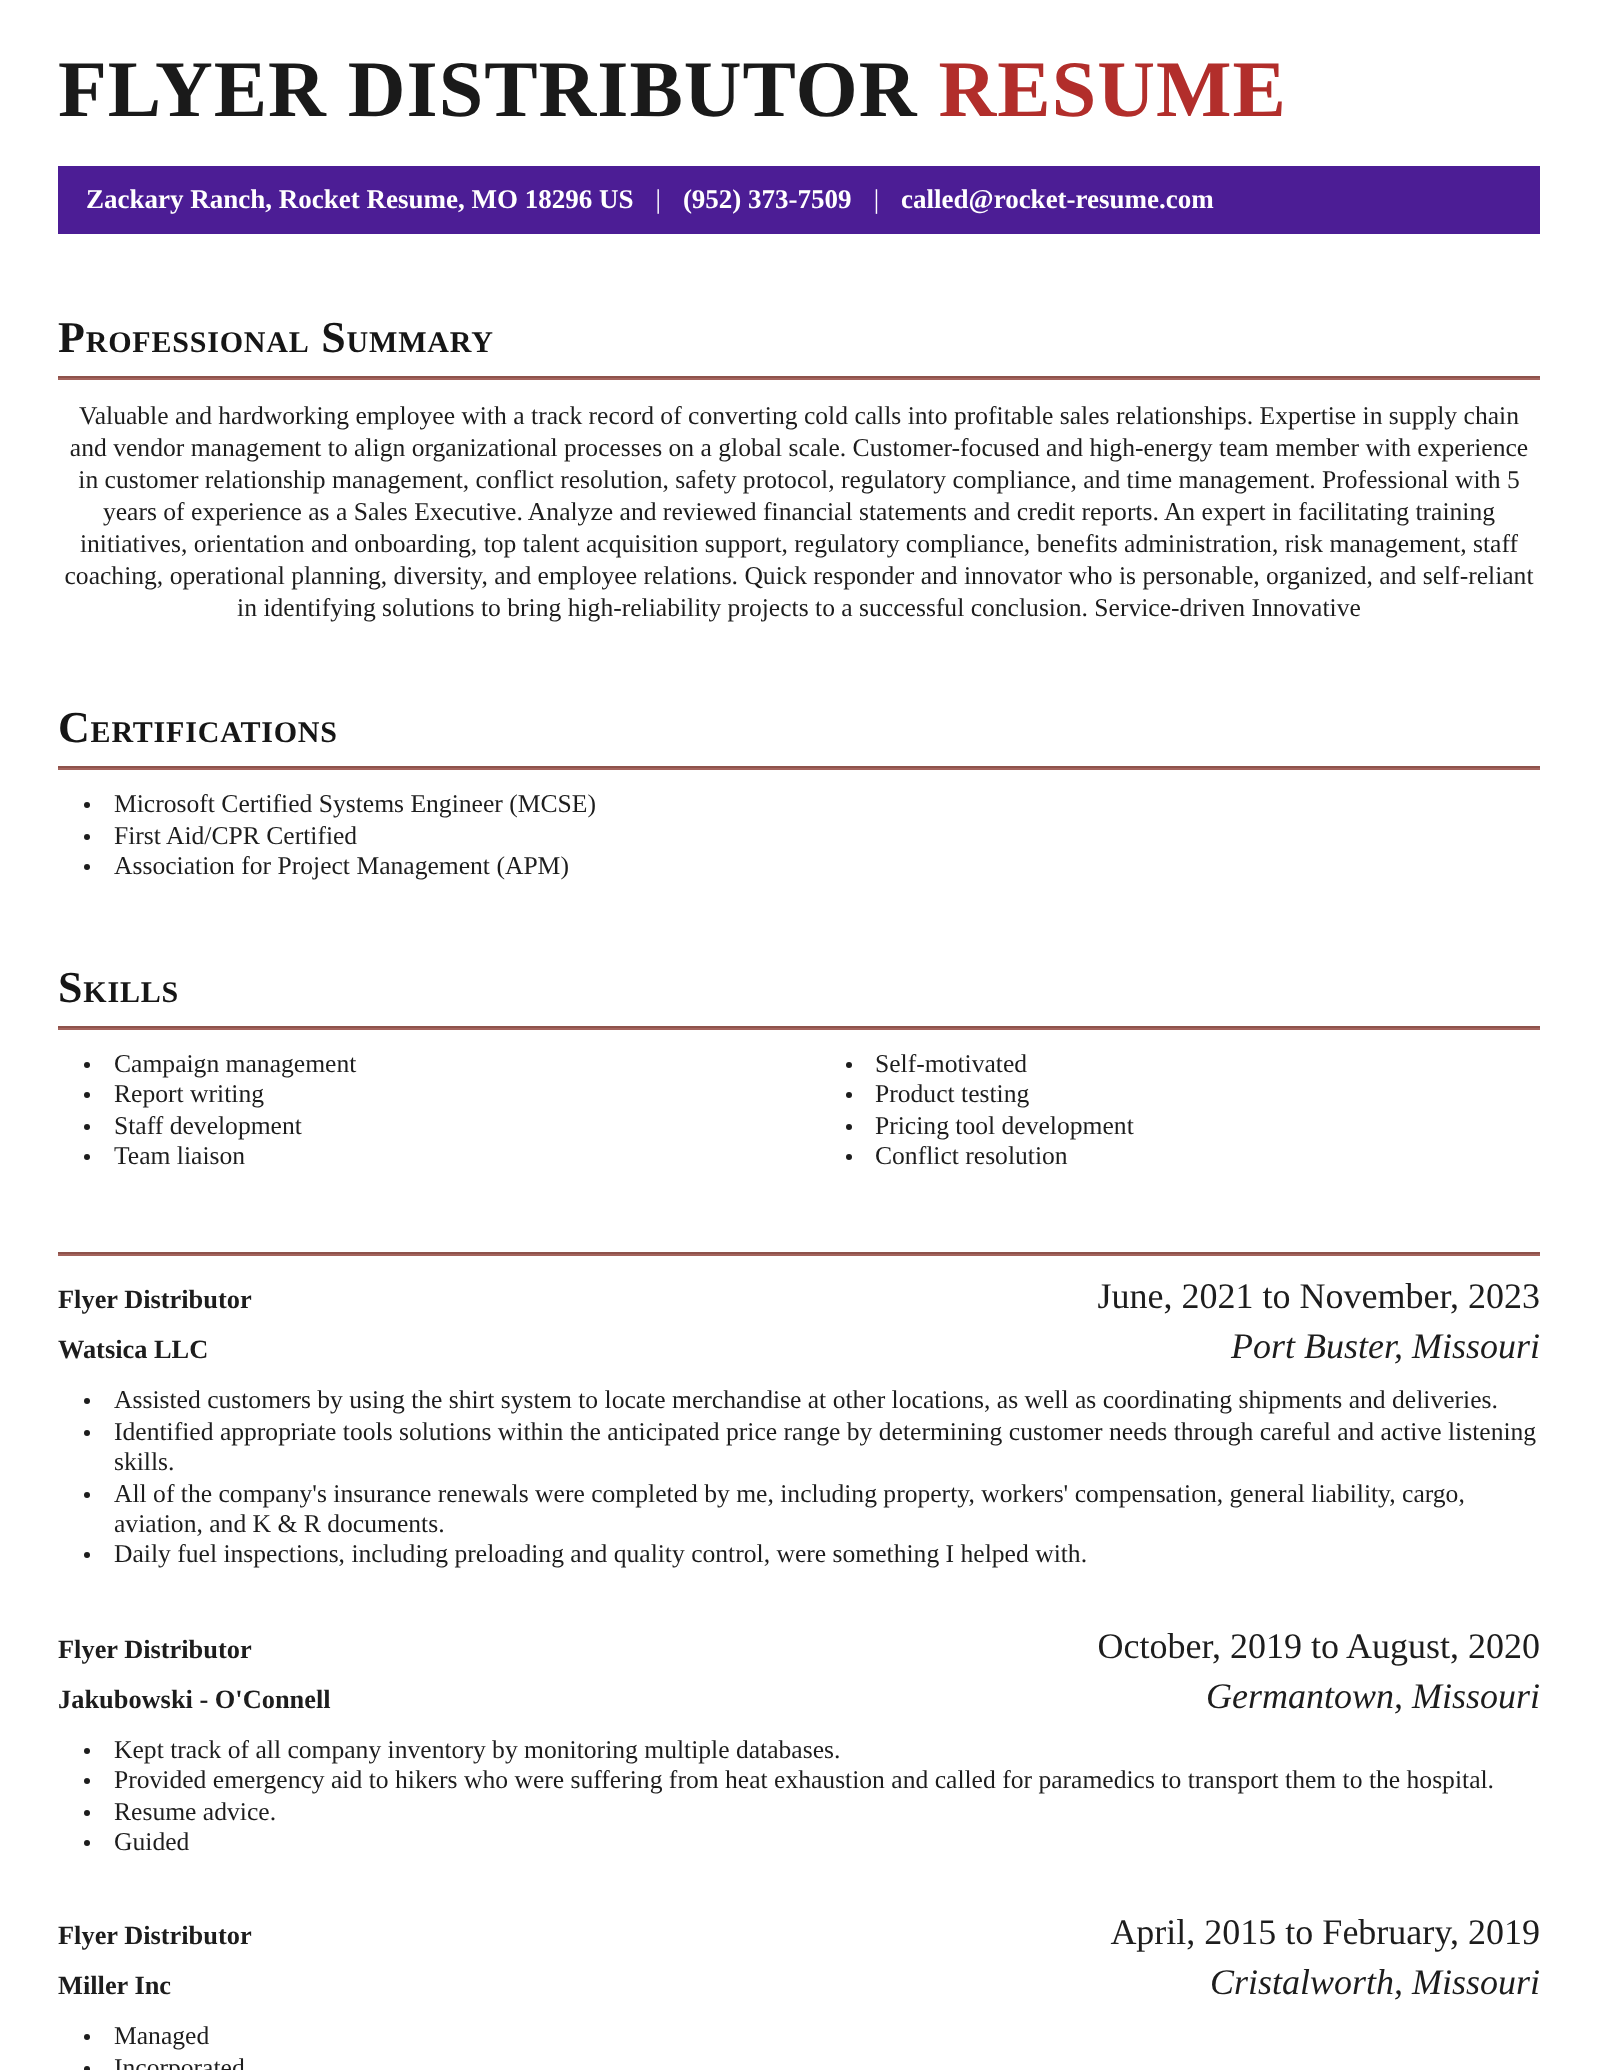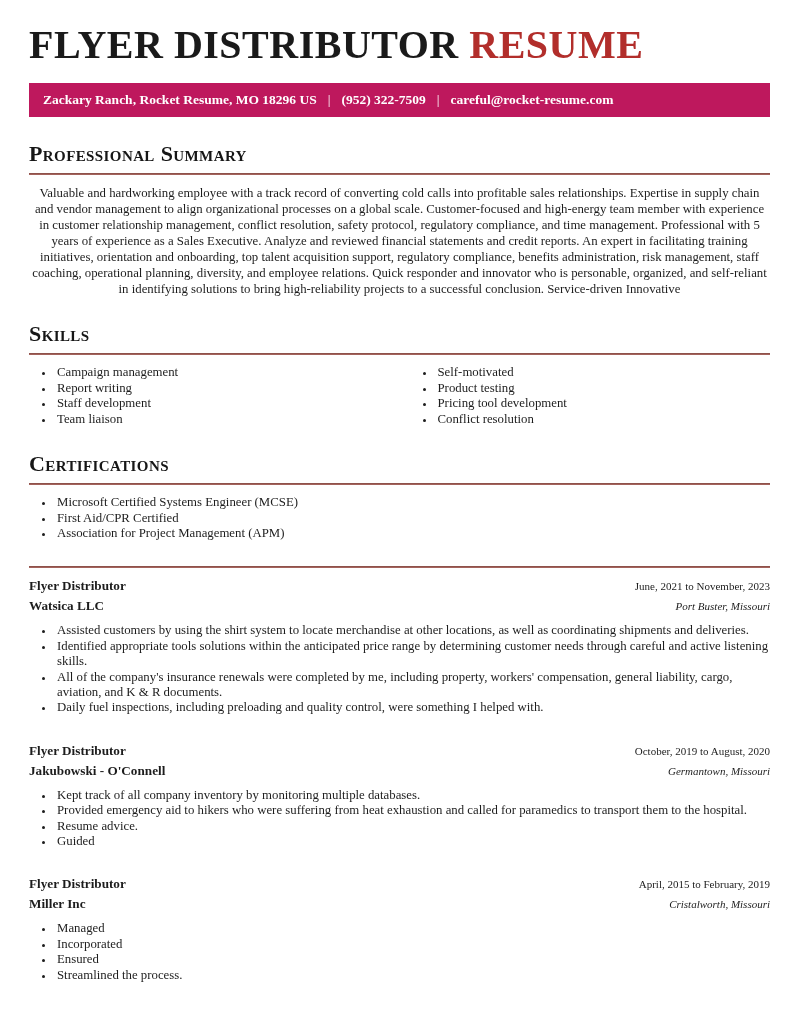--- a/index.html
+++ b/index.html
@@ -12,28 +12,28 @@
   }
   .page { padding: 24px 30px 10px 29px; }
 
   
   .doc-title {
     font-size: 40px; font-weight: 700; letter-spacing: 0.5px;
     margin: 0 0 17px 0; line-height: 1.05; color: #1a1a1a;
   }
   .doc-title .accent { color: #b22e2b; }
   .contact-bar {
-    background: #be185d; color: #ffffff;
+    background: #4c1d95; color: #ffffff;
     font-weight: 700; font-size: 13.5px;
     padding: 9px 14px; display: flex; align-items: center;
   }
   .contact-bar .sep { padding: 0 11px; font-weight: 400; }
 
   
-  .section { margin-top: 25px; }
+  .section { margin-top: 40px; }
   .section-heading {
     font-variant: small-caps; font-size: 22px; font-weight: 700;
     letter-spacing: 0.4px; margin: 0; color: #161616; line-height: 1.1;
   }
   .rule {
     height: 2px; background: #a4635c; border: 0;
     border-top: 1px solid #8e524b;
     margin: 7px 0 10px 0;
   }
 
@@ -44,72 +44,72 @@
   li::marker { font-size: 11px; }
 
   .two-col { display: grid; grid-template-columns: 1fr 1fr; column-gap: 20px; margin-top: 4px; }
 
   
   .entry { margin-top: 6px; }
   .entry + .entry { margin-top: 27px; }
   .meta-row { display: flex; justify-content: space-between; align-items: baseline; }
   .meta-row + .meta-row { margin-top: 4px; }
   .meta-left { font-weight: 700; font-size: 13.2px; }
-  .meta-right { font-size: 11px; }
+  .meta-right { font-size: 18px; }
   .meta-right.italic { font-style: italic; }
   .entry ul { margin-top: 9px; }
 </style>
 </head>
 <body>
 
 <div class="page">
 
   <h1 class="doc-title"><span>FLYER DISTRIBUTOR </span><span class="accent">RESUME</span></h1>
 
   <div class="contact-bar">
     <span>Zackary Ranch, Rocket Resume, MO 18296 US</span>
     <span class="sep">|</span>
-    <span>(952) 322-7509</span>
+    <span>(952) 373-7509</span>
     <span class="sep">|</span>
-    <span>careful@rocket-resume.com</span>
+    <span>called@rocket-resume.com</span>
   </div>
 
   <div class="section">
     <h2 class="section-heading">Professional Summary</h2>
     <div class="rule"></div>
     <p class="body-text">Valuable and hardworking employee with a track record of converting cold calls into profitable sales relationships. Expertise in supply chain and vendor management to align organizational processes on a global scale. Customer-focused and high-energy team member with experience in customer relationship management, conflict resolution, safety protocol, regulatory compliance, and time management. Professional with 5 years of experience as a Sales Executive. Analyze and reviewed financial statements and credit reports. An expert in facilitating training initiatives, orientation and onboarding, top talent acquisition support, regulatory compliance, benefits administration, risk management, staff coaching, operational planning, diversity, and employee relations. Quick responder and innovator who is personable, organized, and self-reliant in identifying solutions to bring high-reliability projects to a successful conclusion. Service-driven Innovative</p>
+  </div>
+
+  <div class="section">
+    <h2 class="section-heading">Certifications</h2>
+    <div class="rule"></div>
+    <ul>
+      <li>Microsoft Certified Systems Engineer (MCSE)</li>
+      <li>First Aid/CPR Certified</li>
+      <li>Association for Project Management (APM)</li>
+    </ul>
   </div>
 
   <div class="section">
     <h2 class="section-heading">Skills</h2>
     <div class="rule"></div>
     <div class="two-col">
       <ul>
         <li>Campaign management</li>
         <li>Report writing</li>
         <li>Staff development</li>
         <li>Team liaison</li>
       </ul>
       <ul>
         <li>Self-motivated</li>
         <li>Product testing</li>
         <li>Pricing tool development</li>
         <li>Conflict resolution</li>
       </ul>
     </div>
-  </div>
-
-  <div class="section">
-    <h2 class="section-heading">Certifications</h2>
-    <div class="rule"></div>
-    <ul>
-      <li>Microsoft Certified Systems Engineer (MCSE)</li>
-      <li>First Aid/CPR Certified</li>
-      <li>Association for Project Management (APM)</li>
-    </ul>
   </div>
 
   <div class="section">
     <div class="rule"></div>
 
     <div class="entry">
       <div class="meta-row">
         <span class="meta-left">Flyer Distributor</span>
         <span class="meta-right">June, 2021 to November, 2023</span>
       </div>

